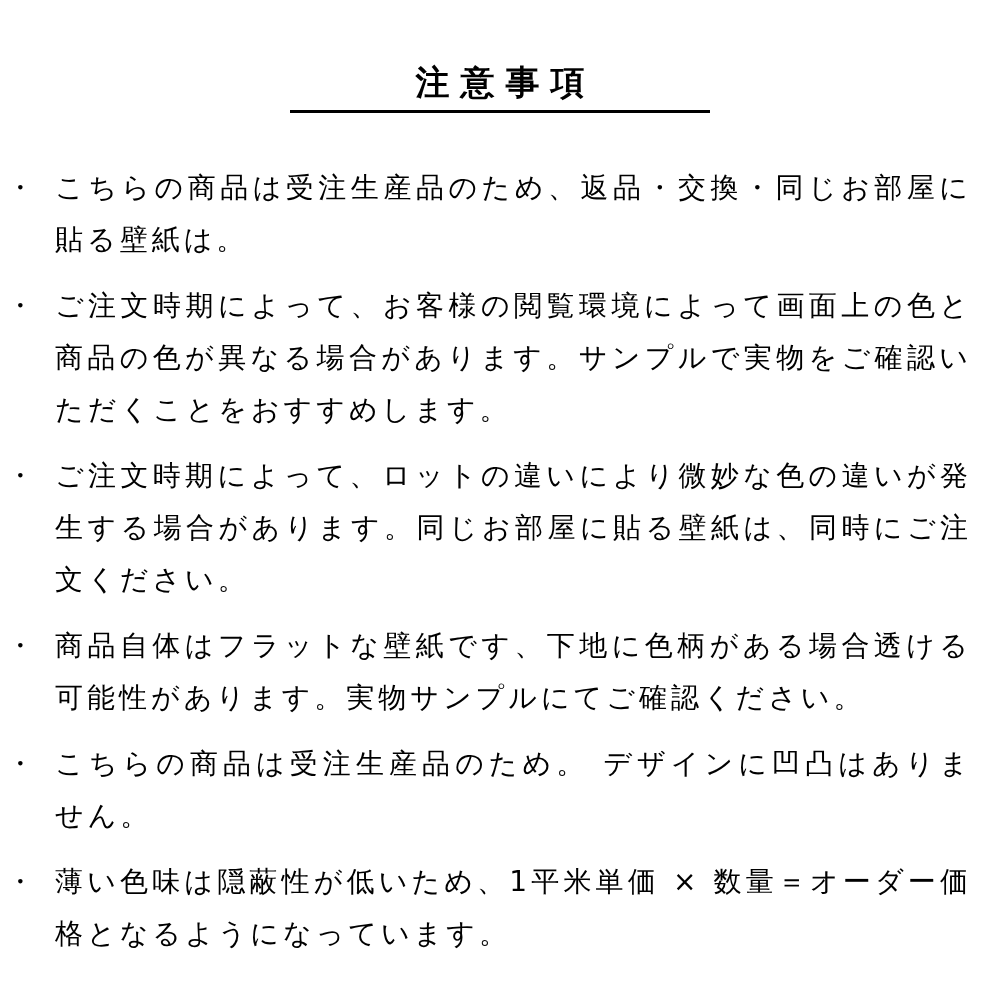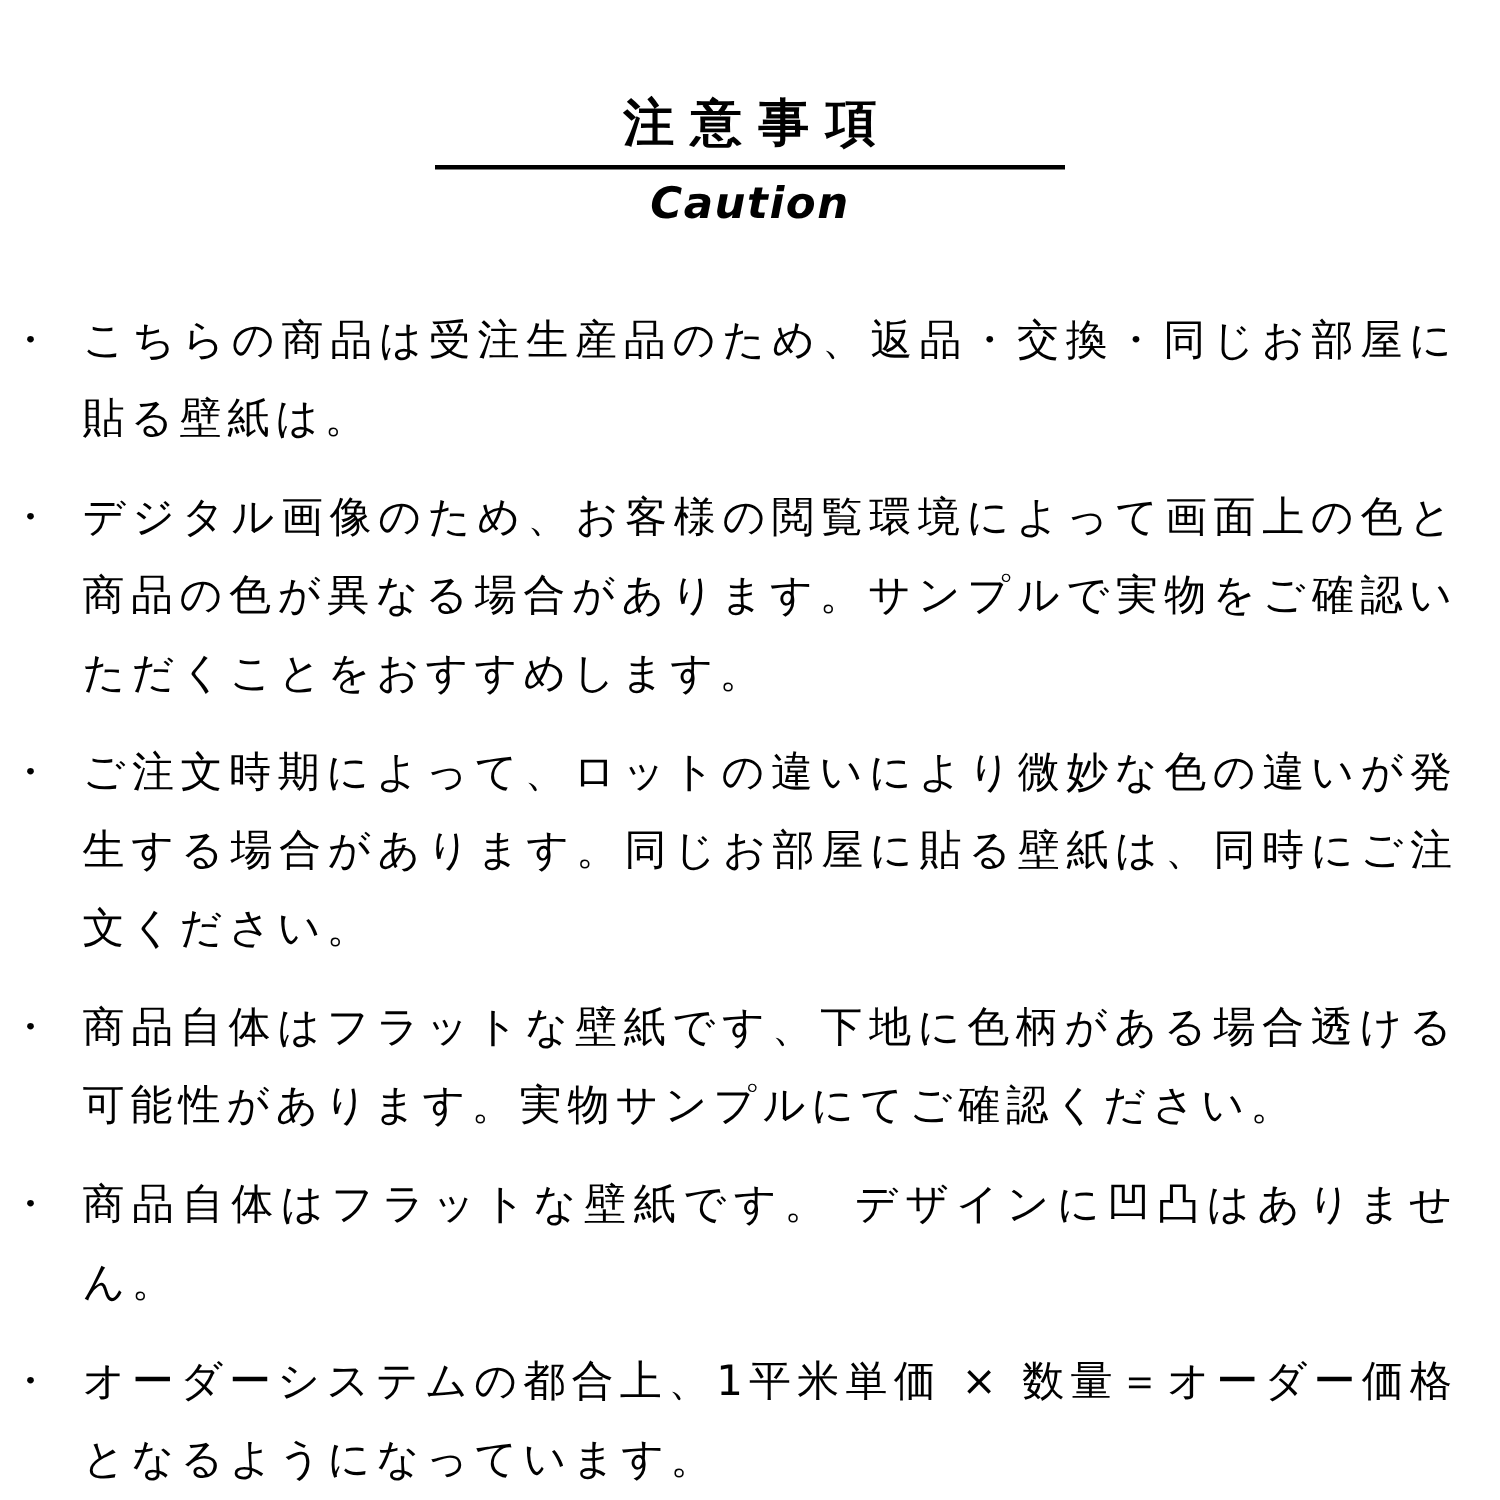--- a/index.html
+++ b/index.html
@@ -75,50 +75,49 @@
   }
 </style>
 </head>
 <body>
 
 <div class="page">
 
   <div class="header">
     <h1 class="title">注意事項</h1>
     <div class="divider"></div>
-    <div class="subtitle">Caution</div>
   </div>
 
   <div class="content">
 
     <div class="caution-item">
       <span class="marker">・</span>
       <span class="text">こちらの商品は受注生産品のため、返品・交換・同じお部屋に貼る壁紙は。</span>
     </div>
 
     <div class="caution-item">
       <span class="marker">・</span>
-      <span class="text">デジタル画像のため、お客様の閲覧環境によって画面上の色と商品の色が異なる場合があります。サンプルで実物をご確認いただくことをおすすめします。</span>
+      <span class="text">ご注文時期によって、お客様の閲覧環境によって画面上の色と商品の色が異なる場合があります。サンプルで実物をご確認いただくことをおすすめします。</span>
     </div>
 
     <div class="caution-item">
       <span class="marker">・</span>
       <span class="text">ご注文時期によって、ロットの違いにより微妙な色の違いが発生する場合があります。同じお部屋に貼る壁紙は、同時にご注文ください。</span>
     </div>
 
     <div class="caution-item">
       <span class="marker">・</span>
       <span class="text">商品自体はフラットな壁紙です、下地に色柄がある場合透ける可能性があります。実物サンプルにてご確認ください。</span>
     </div>
 
     <div class="caution-item">
       <span class="marker">・</span>
-      <span class="text">商品自体はフラットな壁紙です。 デザインに凹凸はありません。</span>
+      <span class="text">こちらの商品は受注生産品のため。 デザインに凹凸はありません。</span>
     </div>
 
     <div class="caution-item">
       <span class="marker">・</span>
-      <span class="text">オーダーシステムの都合上、1平米単価 × 数量＝オーダー価格となるようになっています。</span>
+      <span class="text">薄い色味は隠蔽性が低いため、1平米単価 × 数量＝オーダー価格となるようになっています。</span>
     </div>
 
   </div>
 
 </div>
 
 </body></html>

